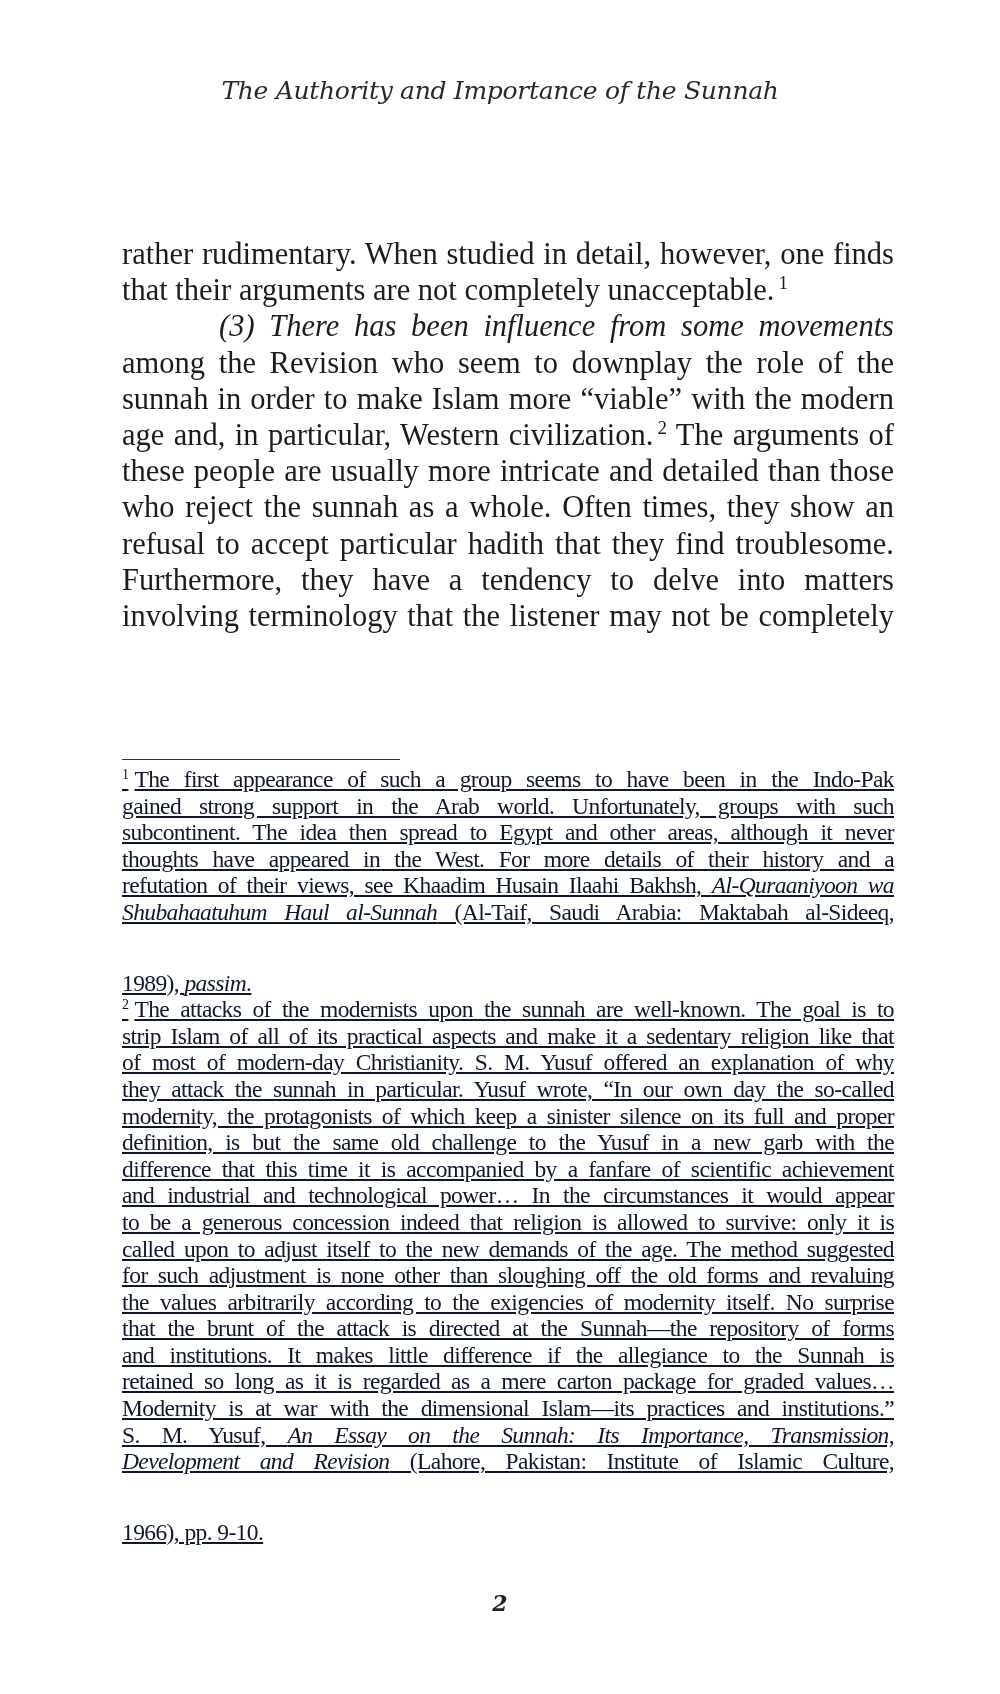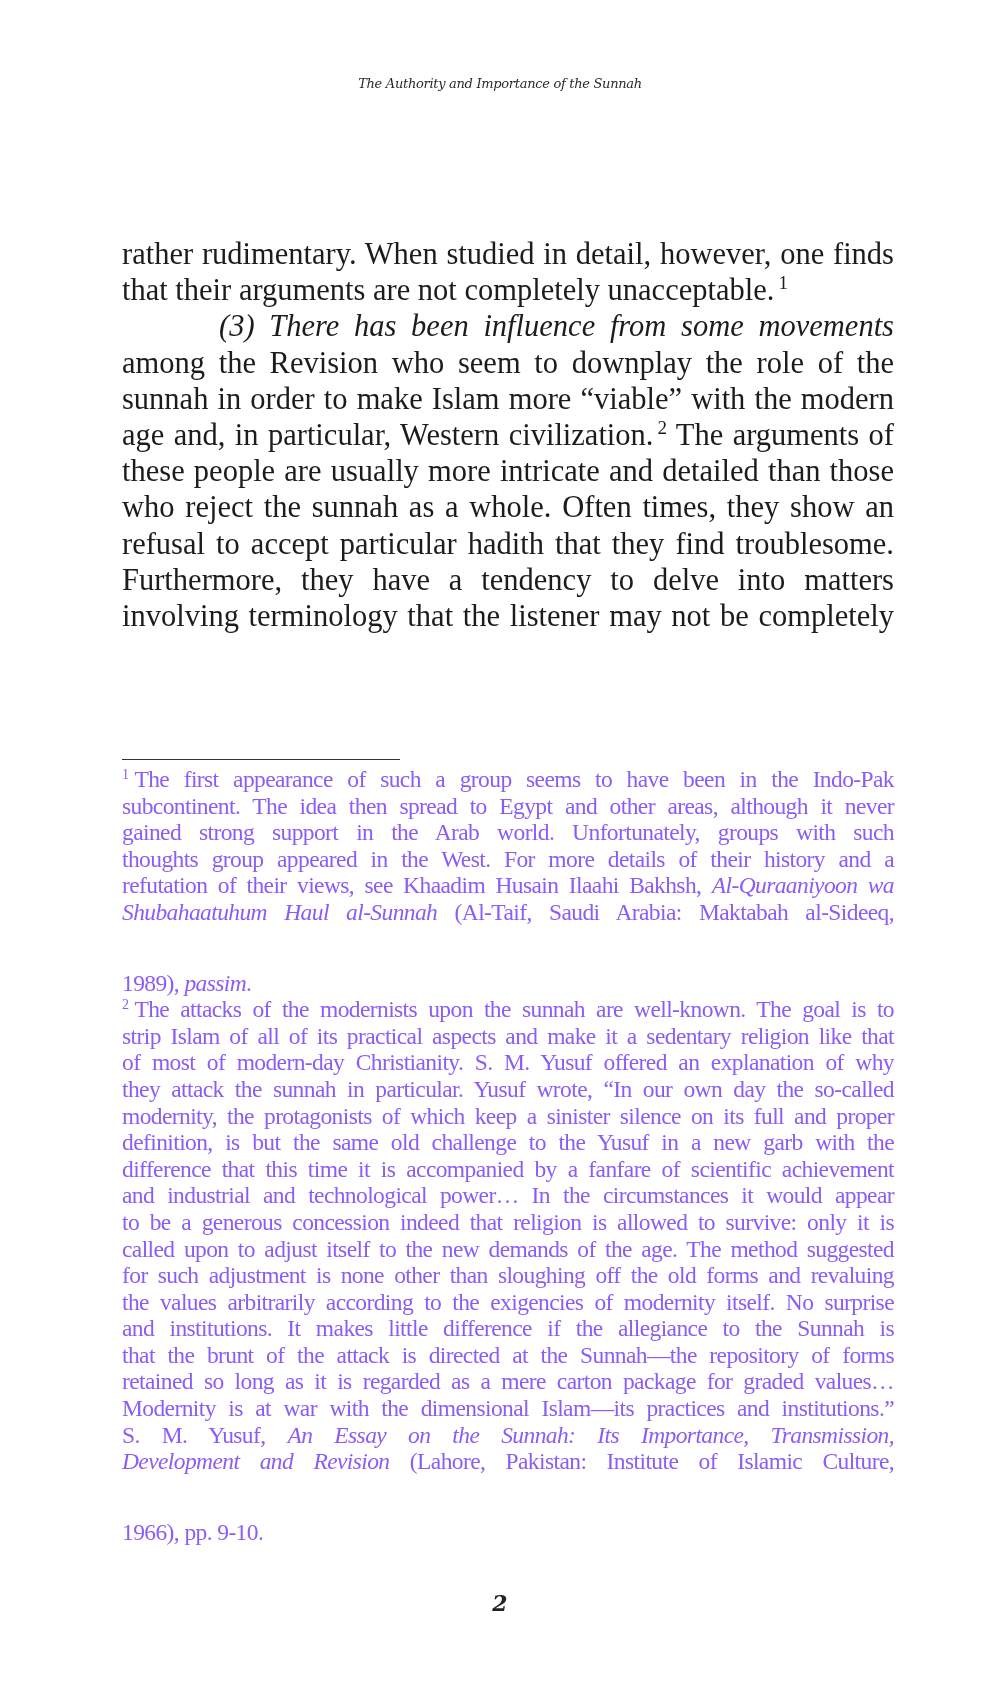--- a/index.html
+++ b/index.html
@@ -15,21 +15,21 @@
       color: #1e1e1e;
     }
     .running-head {
       position: absolute;
       top: 76px;
       left: 0;
       width: 1000px;
       text-align: center;
       font-family: "DejaVu Serif", serif;
       font-style: italic;
-      font-size: 13px;
+      font-size: 25px;
       color: #2a2a2a;
       letter-spacing: -0.3px;
     }
     .body-text {
       position: absolute;
       top: 196px;
       left: 122px;
       width: 772px;
       font-family: "Liberation Serif", serif;
       font-size: 30.5px;
@@ -65,22 +65,23 @@
       border-top: 1.6px solid #333;
     }
     .footnotes {
       position: absolute;
       top: 766px;
       left: 122px;
       width: 772px;
       font-family: "Liberation Serif", serif;
       font-size: 23.5px;
       line-height: 26.6px;
-      color: #8b5cf6;
+      color: #0f172a;
       letter-spacing: -0.6px;
+      text-decoration: underline;
     }
     .footnotes .line {
       display: block;
       white-space: nowrap;
       text-align: justify;
       text-align-last: justify;
     }
     .footnotes .line.last {
       text-align-last: left;
       margin-top: 44px;
@@ -122,42 +123,42 @@
   <span class="line">refusal to accept particular hadith that they find troublesome.</span>
   <span class="line">Furthermore, they have a tendency to delve into matters</span>
   <span class="line">involving terminology that the listener may not be completely</span>
 </div>
 
 <div class="rule"></div>
 
 <div class="footnotes">
   <div>
     <span class="line"><sup class="fn-marker">1</sup><span>The first appearance of such a group seems to have been in the Indo-Pak</span></span>
+    <span class="line">gained strong support in the Arab world. Unfortunately, groups with such</span>
     <span class="line">subcontinent. The idea then spread to Egypt and other areas, although it never</span>
-    <span class="line">gained strong support in the Arab world. Unfortunately, groups with such</span>
-    <span class="line">thoughts group appeared in the West. For more details of their history and a</span>
+    <span class="line">thoughts have appeared in the West. For more details of their history and a</span>
     <span class="line"><span>refutation of their views, see Khaadim Husain Ilaahi Bakhsh, </span><span class="ital">Al-Quraaniyoon wa</span></span>
     <span class="line"><span class="ital">Shubahaatuhum Haul al-Sunnah</span><span> (Al-Taif, Saudi Arabia: Maktabah al-Sideeq,</span></span>
     <span class="line last"><span>1989), </span><span class="ital">passim</span><span>.</span></span>
   </div>
   <div>
     <span class="line"><sup class="fn-marker">2</sup><span>The attacks of the modernists upon the sunnah are well-known. The goal is to</span></span>
     <span class="line">strip Islam of all of its practical aspects and make it a sedentary religion like that</span>
     <span class="line">of most of modern-day Christianity. S. M. Yusuf offered an explanation of why</span>
     <span class="line">they attack the sunnah in particular. Yusuf wrote, “In our own day the so-called</span>
     <span class="line">modernity, the protagonists of which keep a sinister silence on its full and proper</span>
     <span class="line">definition, is but the same old challenge to the Yusuf in a new garb with the</span>
     <span class="line">difference that this time it is accompanied by a fanfare of scientific achievement</span>
     <span class="line">and industrial and technological power… In the circumstances it would appear</span>
     <span class="line">to be a generous concession indeed that religion is allowed to survive: only it is</span>
     <span class="line">called upon to adjust itself to the new demands of the age. The method suggested</span>
     <span class="line">for such adjustment is none other than sloughing off the old forms and revaluing</span>
     <span class="line">the values arbitrarily according to the exigencies of modernity itself. No surprise</span>
+    <span class="line">that the brunt of the attack is directed at the Sunnah—the repository of forms</span>
     <span class="line">and institutions. It makes little difference if the allegiance to the Sunnah is</span>
-    <span class="line">that the brunt of the attack is directed at the Sunnah—the repository of forms</span>
     <span class="line">retained so long as it is regarded as a mere carton package for graded values…</span>
     <span class="line">Modernity is at war with the dimensional Islam—its practices and institutions.”</span>
     <span class="line"><span>S. M. Yusuf, </span><span class="ital">An Essay on the Sunnah: Its Importance, Transmission,</span></span>
     <span class="line"><span class="ital">Development and Revision</span><span> (Lahore, Pakistan: Institute of Islamic Culture,</span></span>
     <span class="line last">1966), pp. 9-10.</span>
   </div>
 </div>
 
 <div class="page-number">2</div>
 

